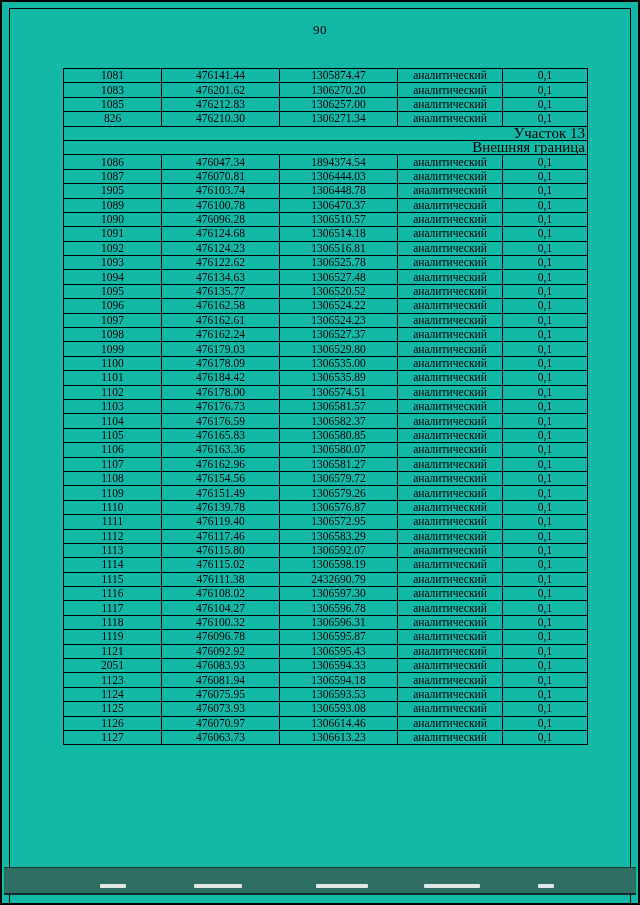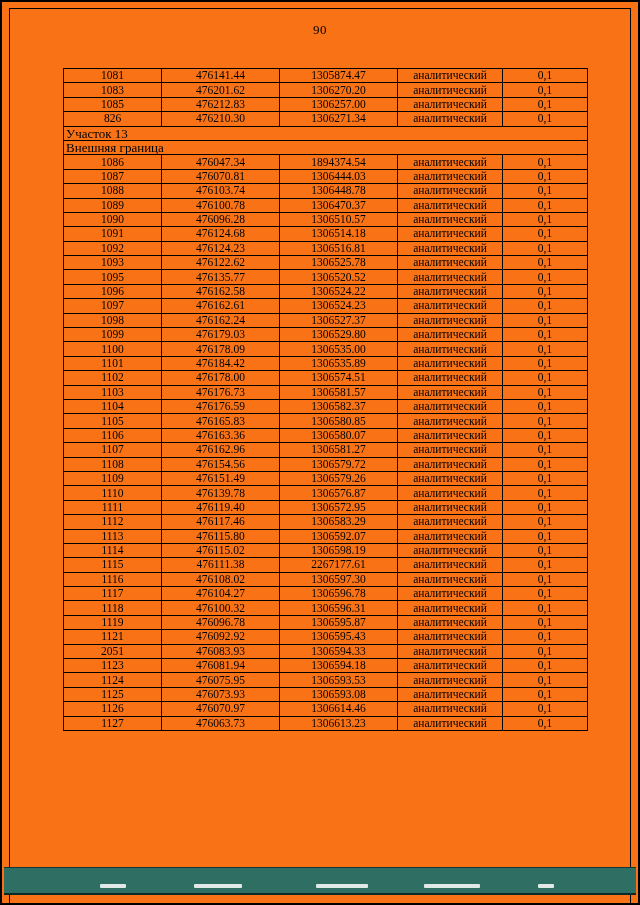--- a/index.html
+++ b/index.html
@@ -3,21 +3,21 @@
 <meta charset="utf-8">
 <style>
   * { box-sizing: border-box; margin: 0; padding: 0; }
   html, body { background: #e8e8e8; }
   body { font-family: "Liberation Serif", "DejaVu Serif", serif; }
 
   .screen {
     position: relative;
     width: 640px;
     height: 905px;
-    background: #f97316;
+    background: #14b8a6;
     border: 2px solid #000000;
     overflow: hidden;
     margin: 0 auto;
   }
 
   .page-frame {
     position: absolute;
     top: 6px;
     left: 7px;
     right: 7px;
@@ -53,22 +53,22 @@
     line-height: 13px;
     height: 14.4px;
     text-align: center;
     vertical-align: middle;
     padding: 0 2px;
     white-space: nowrap;
     overflow: hidden;
     color: #000;
   }
   table.coords td.section-cell {
-    font-size: 13px;
-    text-align: left;
+    font-size: 15px;
+    text-align: right;
   }
 
   .bottom-band {
     position: absolute;
     left: 2px;
     right: 2px;
     top: 865px;
     height: 28px;
     background: #2f6e63;
     border-top: 1px solid #123a34;
@@ -146,21 +146,21 @@
           <td>0,1</td>
         </tr>
         <tr>
           <td>1087</td>
           <td>476070.81</td>
           <td>1306444.03</td>
           <td>аналитический</td>
           <td>0,1</td>
         </tr>
         <tr>
-          <td>1088</td>
+          <td>1905</td>
           <td>476103.74</td>
           <td>1306448.78</td>
           <td>аналитический</td>
           <td>0,1</td>
         </tr>
         <tr>
           <td>1089</td>
           <td>476100.78</td>
           <td>1306470.37</td>
           <td>аналитический</td>
@@ -188,20 +188,27 @@
           <td>0,1</td>
         </tr>
         <tr>
           <td>1093</td>
           <td>476122.62</td>
           <td>1306525.78</td>
           <td>аналитический</td>
           <td>0,1</td>
         </tr>
         <tr>
+          <td>1094</td>
+          <td>476134.63</td>
+          <td>1306527.48</td>
+          <td>аналитический</td>
+          <td>0,1</td>
+        </tr>
+        <tr>
           <td>1095</td>
           <td>476135.77</td>
           <td>1306520.52</td>
           <td>аналитический</td>
           <td>0,1</td>
         </tr>
         <tr>
           <td>1096</td>
           <td>476162.58</td>
           <td>1306524.22</td>
@@ -330,21 +337,21 @@
         <tr>
           <td>1114</td>
           <td>476115.02</td>
           <td>1306598.19</td>
           <td>аналитический</td>
           <td>0,1</td>
         </tr>
         <tr>
           <td>1115</td>
           <td>476111.38</td>
-          <td>2267177.61</td>
+          <td>2432690.79</td>
           <td>аналитический</td>
           <td>0,1</td>
         </tr>
         <tr>
           <td>1116</td>
           <td>476108.02</td>
           <td>1306597.30</td>
           <td>аналитический</td>
           <td>0,1</td>
         </tr>

